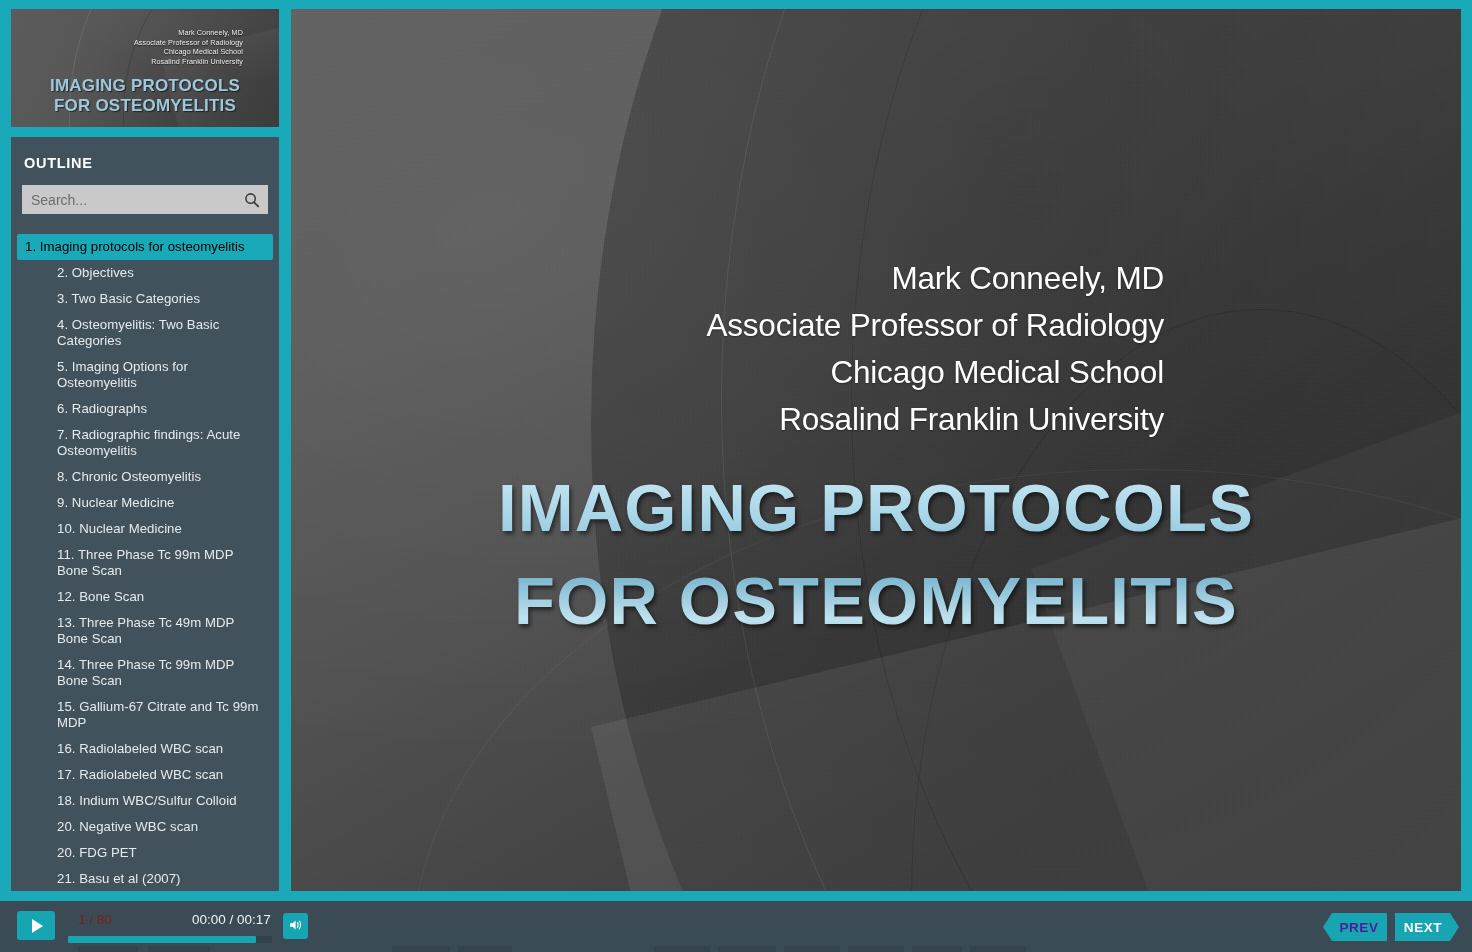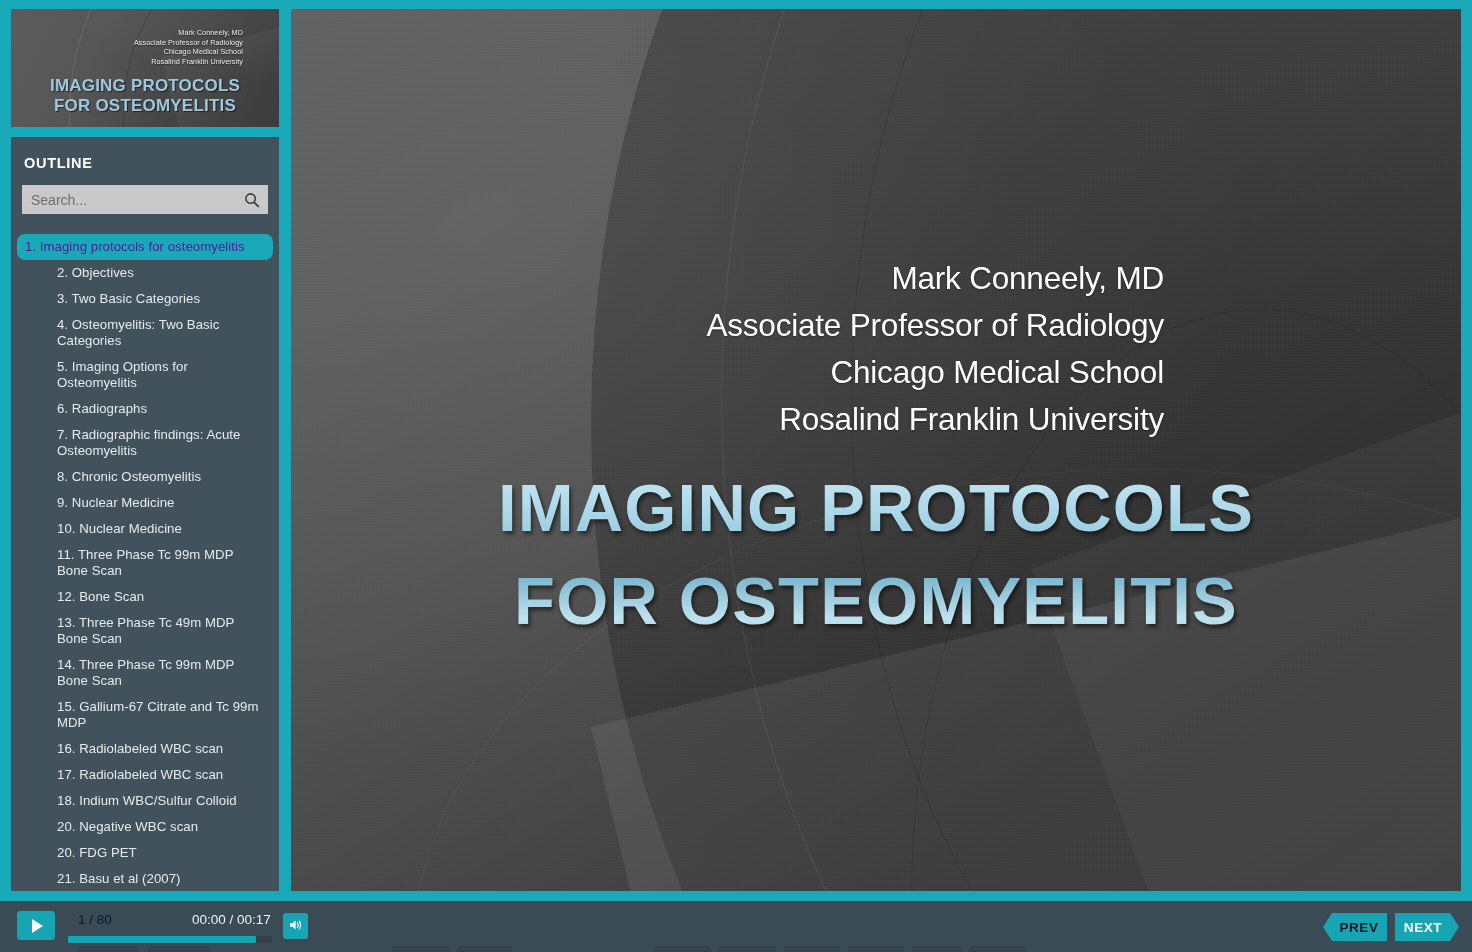--- a/index.html
+++ b/index.html
@@ -123,24 +123,24 @@
     color: #e6eaec;
     font-size: 13.2px;
     line-height: 16px;
     padding: 5px 12px 5px 14px;
     cursor: pointer;
     letter-spacing: 0.05px;
     margin-left: 32px;
   }
   .outline-item.active {
     background: #1aa9b8;
-    color: #4c1d95;
+    color: #000000;
     margin: 0 6px 0 6px;
     padding-left: 8px;
-    border-radius: 8px;
+    border-radius: 2px;
   }
 
   
   #stage {
     position: absolute;
     left: 291px; top: 9px;
     width: 1170px; height: 882px;
     background: #474747;
     overflow: hidden;
   }
@@ -264,21 +264,21 @@
   .tri {
     width: 0; height: 0;
     border-left: 11px solid #ffffff;
     border-top: 7px solid transparent;
     border-bottom: 7px solid transparent;
     margin-left: 3px;
   }
   #counter {
     position: absolute;
     left: 78px; top: 912px;
-    color: #0f172a;
+    color: #7f1d1d;
     font-size: 13.5px;
   }
   #timecode {
     position: absolute;
     left: 186px; top: 912px;
     color: #eef2f4;
     font-size: 13.5px;
     margin-left: 6px;
   }
   #progress-track {
@@ -313,21 +313,21 @@
     color: #ffffff;
     font-family: "Liberation Sans", sans-serif;
     font-size: 13.5px;
     font-weight: bold;
     letter-spacing: 0.6px;
     cursor: pointer;
     display: flex; align-items: center; justify-content: center;
   }
   #prev-btn {
     left: 1323px; width: 64px;
-    color: #0f172a;
+    color: #4c1d95;
     clip-path: polygon(9px 0, 100% 0, 100% 100%, 9px 100%, 0 50%);
     padding-left: 8px;
   }
   #next-btn {
     left: 1395px; width: 64px;
     clip-path: polygon(0 0, calc(100% - 9px) 0, 100% 50%, calc(100% - 9px) 100%, 0 100%);
     padding-right: 8px;
     text-align: center;
   }
   

